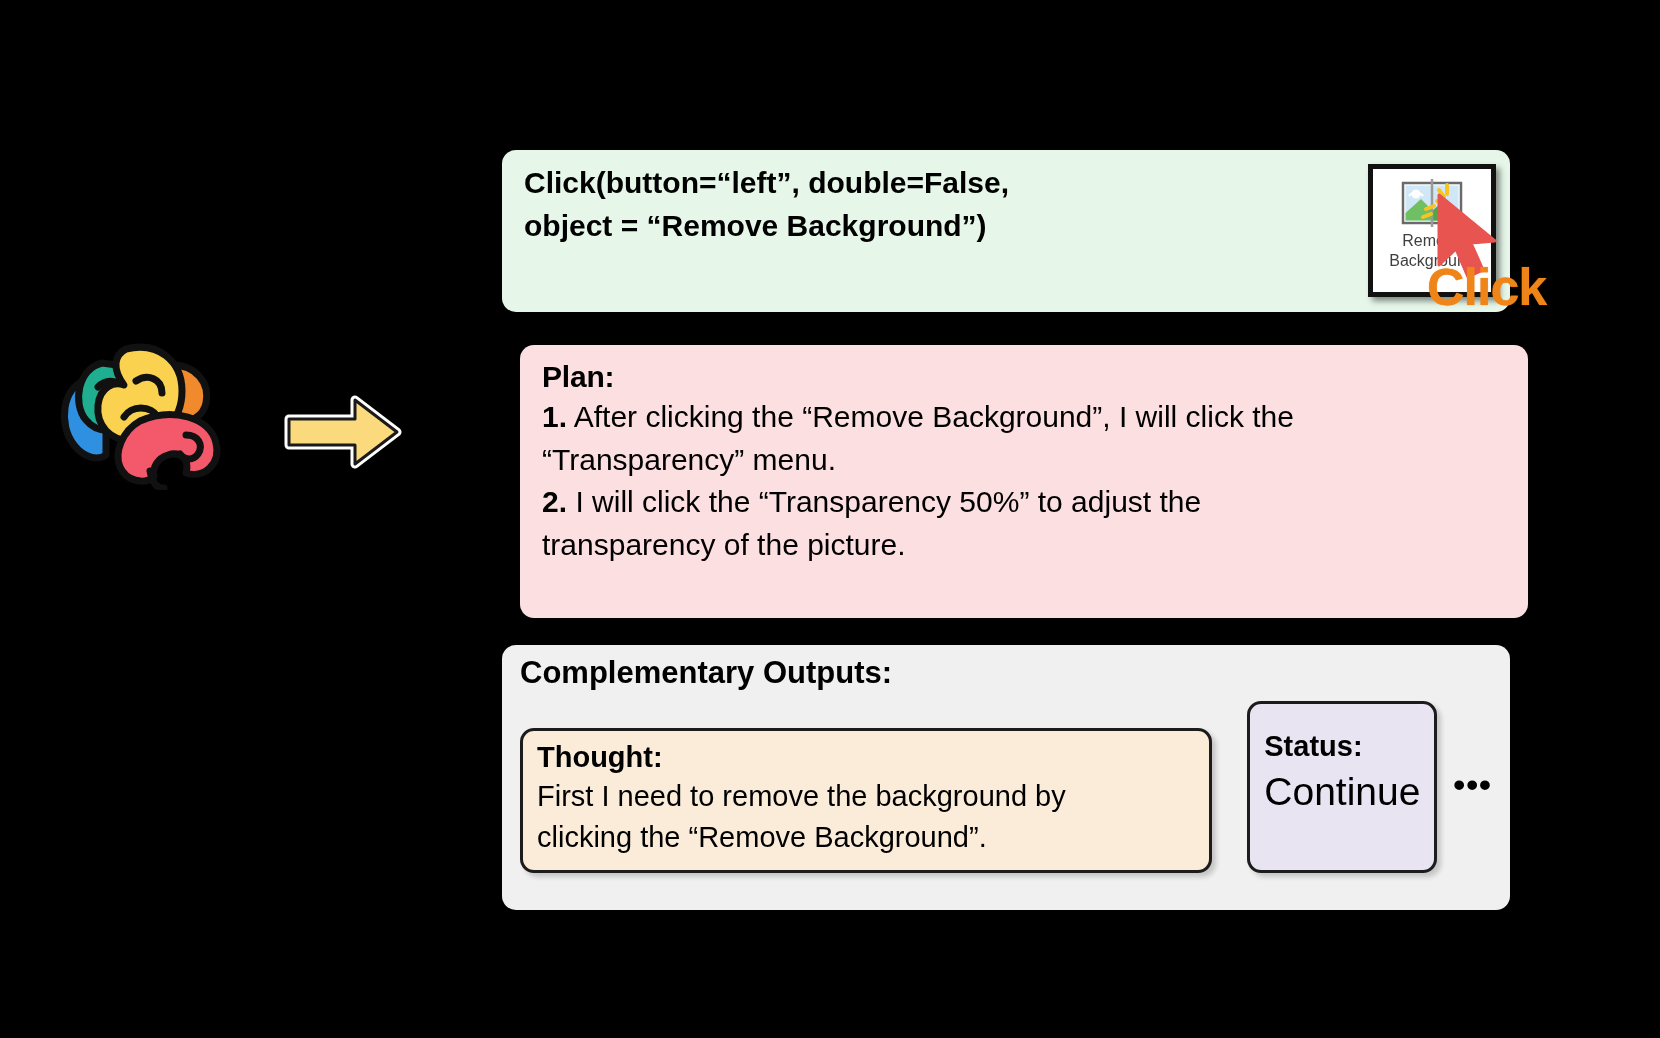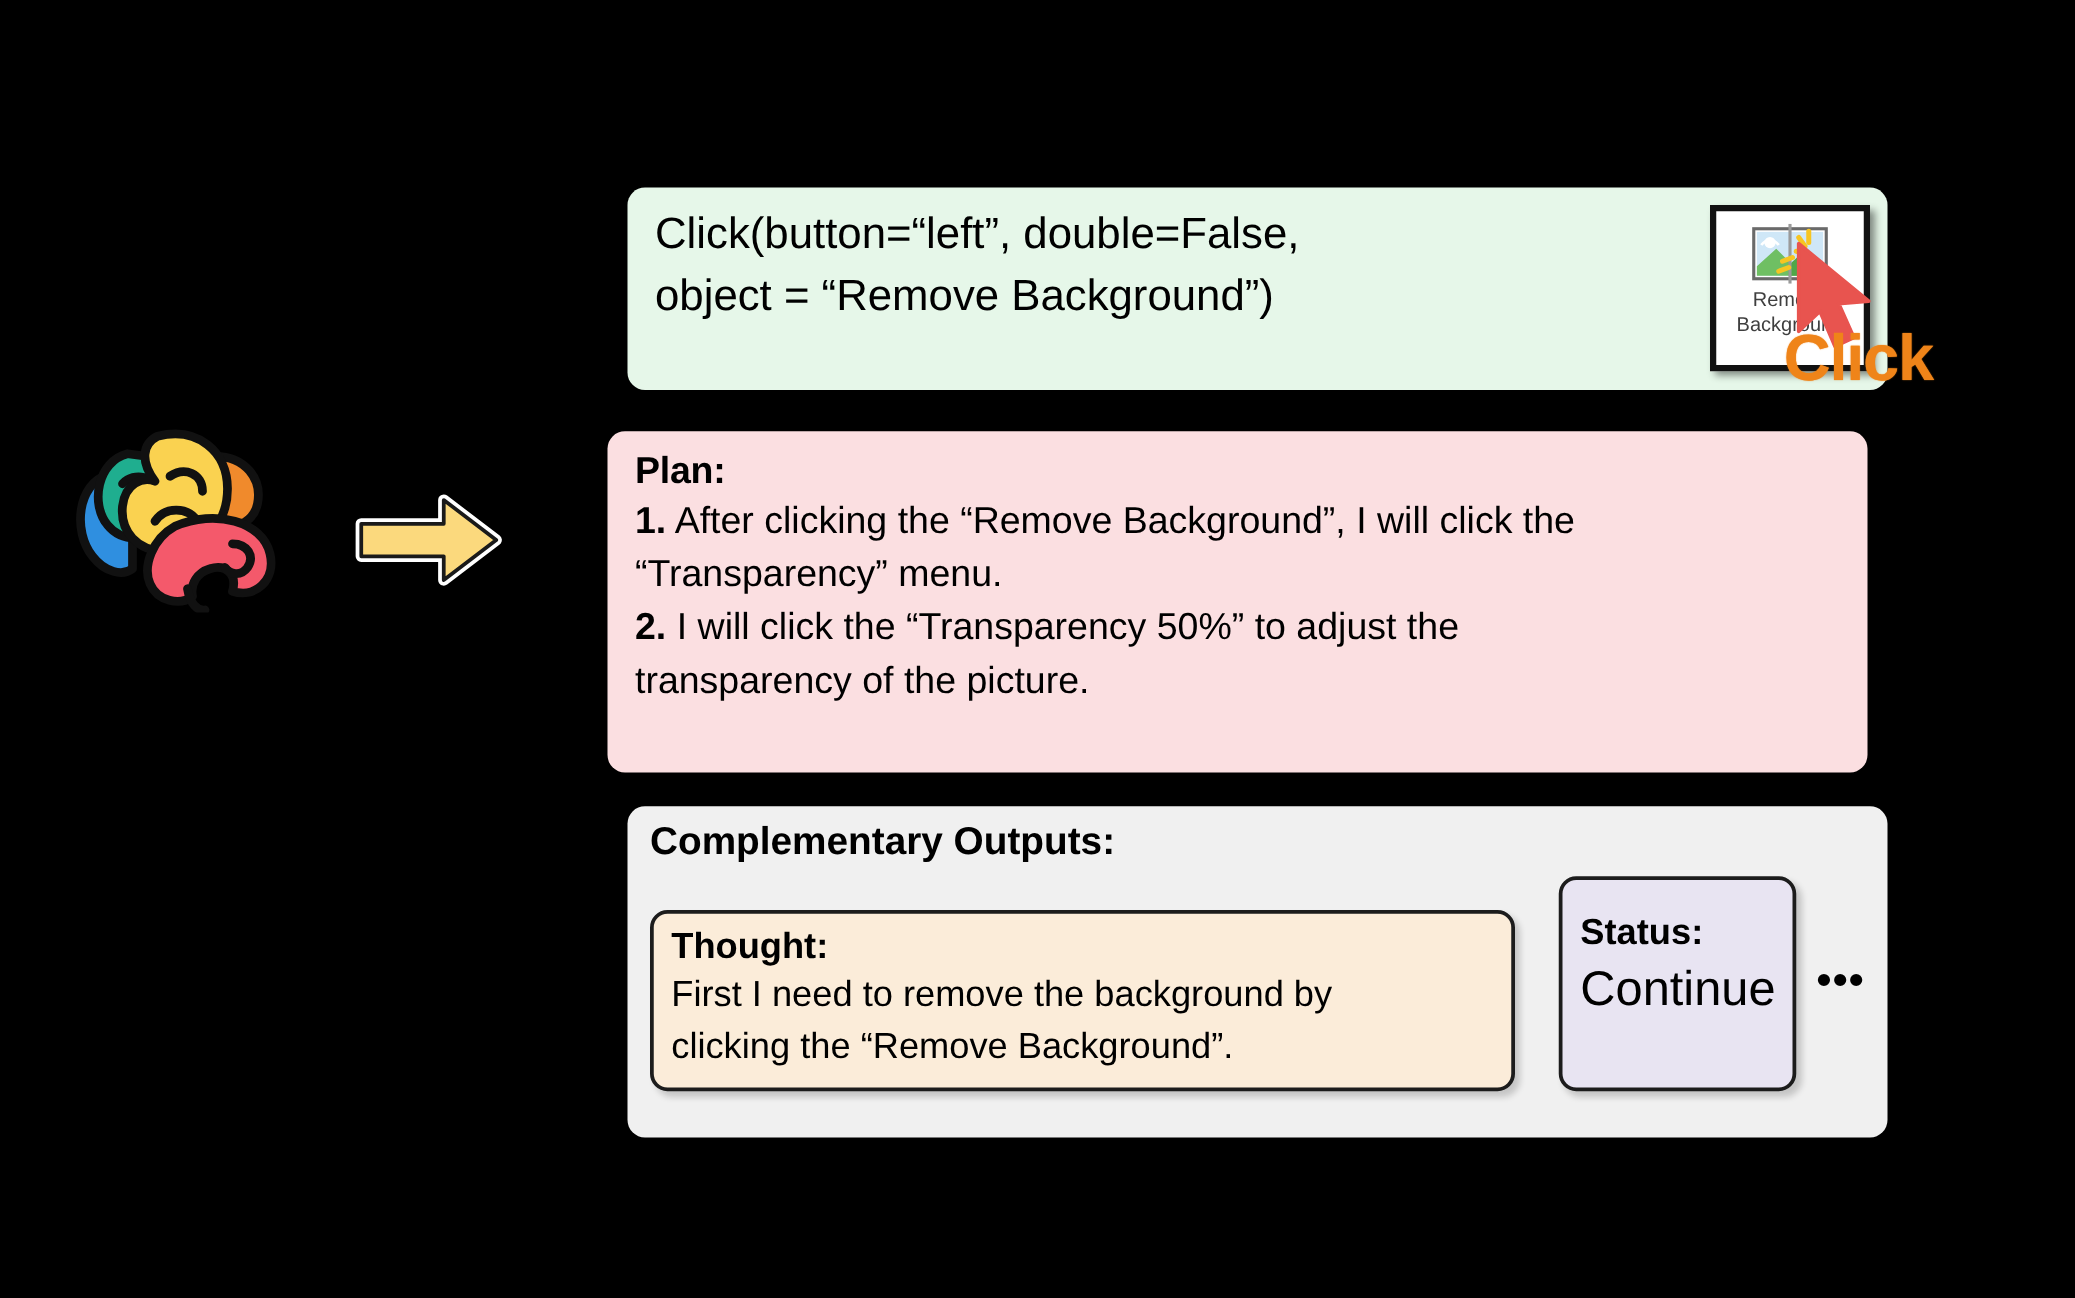--- a/index.html
+++ b/index.html
@@ -50,23 +50,24 @@
     background: #e6f7e9;
     padding: 12px 22px 10px 22px;
   }
   .card-title {
     font-size: 30px;
     font-weight: bold;
     line-height: 1.3;
     letter-spacing: -0.2px;
   }
   .card-line {
-    font-size: 35px;
+    font-size: 30px;
     line-height: 1.42;
     white-space: nowrap;
+    font-weight: bold;
   }
 
   
   #remove-bg-thumb {
     position: absolute;
     right: 14px;
     top: 14px;
     width: 128px;
     height: 133px;
     background: #ffffff;
@@ -107,21 +108,21 @@
     font-size: 52px;
     font-weight: bold;
     color: #ef8419;
     letter-spacing: -1px;
     text-shadow: 0 0 1px #ef8419;
     white-space: nowrap;
   }
 
   
   #plan-card {
-    left: 486px;
+    left: 520px;
     top: 345px;
     width: 1008px;
     height: 273px;
     background: #fbdfe1;
     padding: 12px 22px 10px 22px;
   }
   .plan-line {
     font-size: 30px;
     line-height: 1.42;
     white-space: nowrap;

